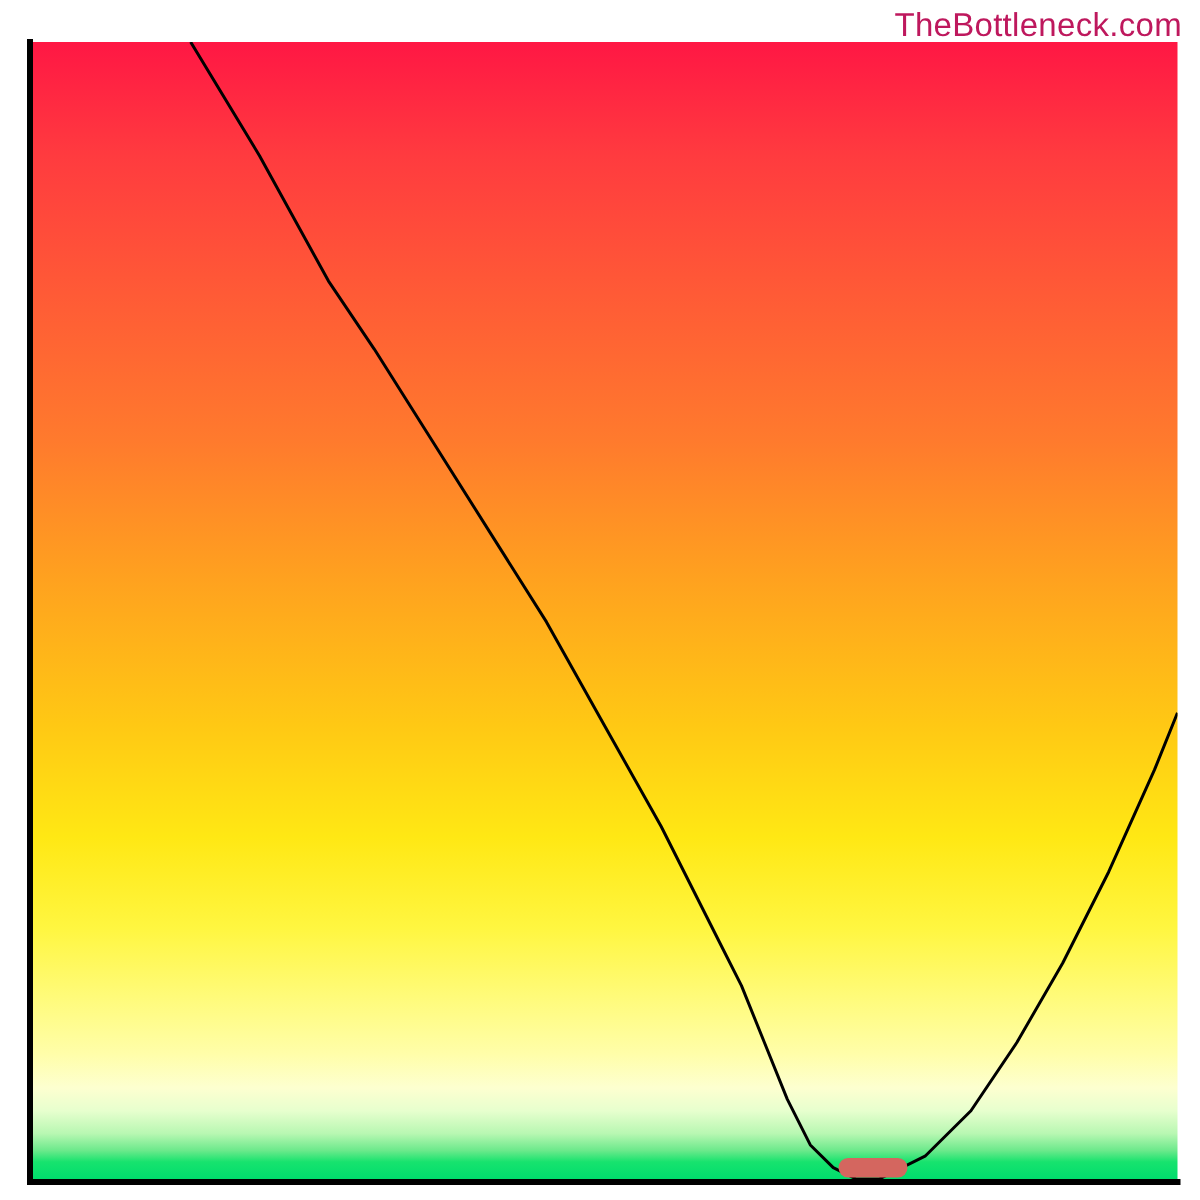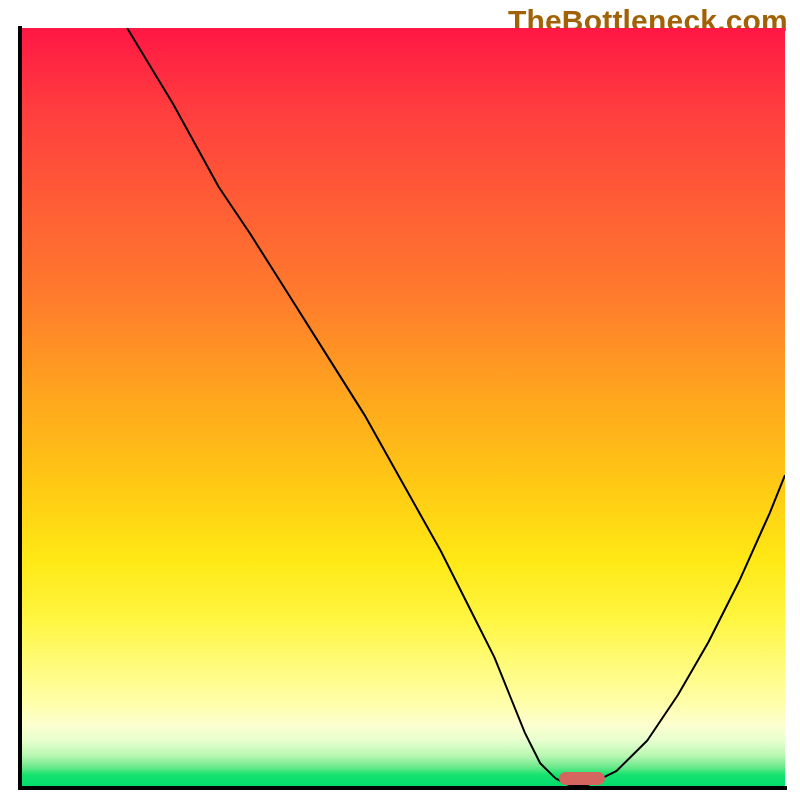--- a/index.html
+++ b/index.html
@@ -12,23 +12,23 @@
   }
   .container {
     position: relative;
     width: 800px;
     height: 800px;
   }
   .watermark {
     position: absolute;
     top: 4px;
     right: 12px;
-    font-size: 30px;
-    font-weight: 700;
-    color: #a16207;
+    font-size: 22px;
+    font-weight: 400;
+    color: #be185d;
     letter-spacing: 0.2px;
   }
   .plot-area {
     position: absolute;
     left: 20px;
     top: 28px;
     width: 765px;
     height: 758px;
     background: linear-gradient(to bottom,
       #ff1744 0%,

